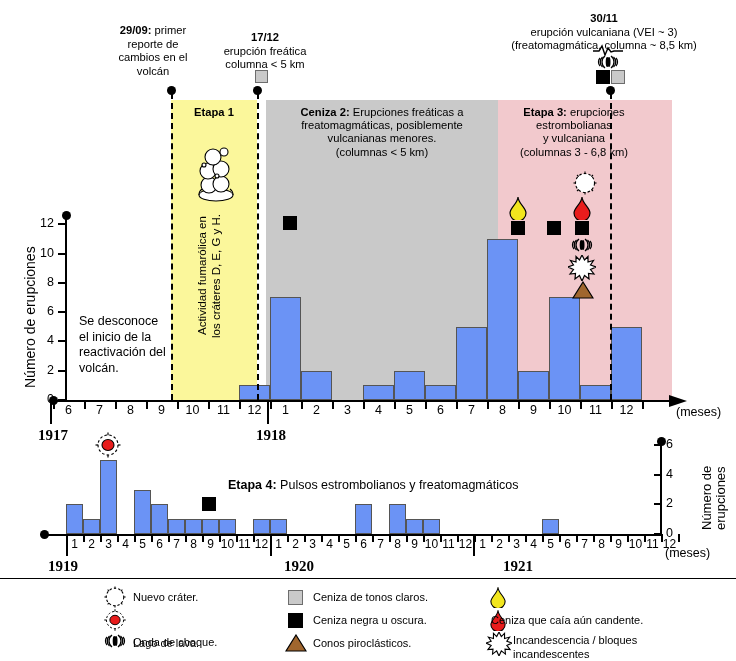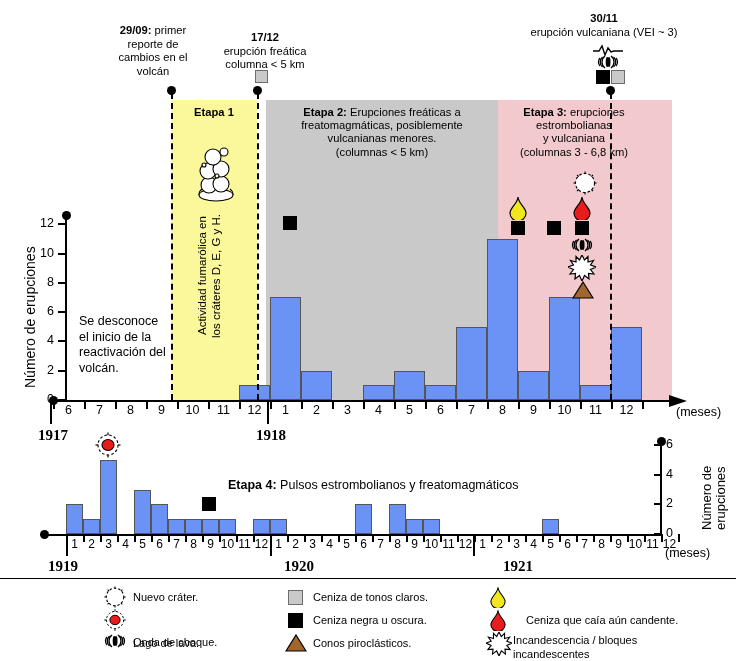--- a/index.html
+++ b/index.html
@@ -76,20 +76,21 @@
 
 <div class="anno abs" style="left:203px;top:31px;width:124px;">
   <span style="font-weight:bold;">17/12</span><br>
   <span>erupción freática</span><br>
   <span>columna &lt; 5 km</span>
 </div>
 
 <div class="anno abs" style="left:475px;top:12px;width:258px;">
   <span style="font-weight:bold;">30/11</span><br>
   <span>erupción vulcaniana (VEI ~ 3)</span><br>
+  <span>(freatomagmática, columna ~ 8,5 km)</span>
 </div>
 
 <svg class="abs" style="left:592px;top:44px;" width="32" height="12" viewBox="0 0 32 12">
   <path d="M1 7 L7 7 L10 2 L13 11 L16 4 L19 8 L22 7 L31 7" stroke="#000" stroke-width="1.4" fill="none"></path>
 </svg>
 <svg class="abs" style="left:595px;top:55px;" width="26" height="14" viewBox="0 0 26 14">
   <g stroke="#000" fill="none" stroke-width="1.3">
     <path d="M10 1 C6 4,6 10,10 13"></path>
       <path d="M7.5 2 C4.5 4.5,4.5 9.5,7.5 12"></path>
     <path d="M5 3 C3 5,3 9,5 11"></path>
@@ -108,21 +109,21 @@
 
 <div class="band band-yellow abs" style="left:171px;top:100px;width:86px;height:300px;"></div>
 <div class="band band-gray abs" style="left:266px;top:100px;width:232px;height:300px;"></div>
 <div class="band band-pink abs" style="left:498px;top:100px;width:174px;height:300px;"></div>
 
 <div class="stage-title abs" style="left:171px;top:106px;width:86px;">
   <b>Etapa 1</b>
 </div>
 
 <div class="stage-title abs" style="left:266px;top:106px;width:232px;">
-  <b>Etapa 2:</b><span> Erupciones freáticas a</span><br>
+  <b>Ceniza 2:</b><span> Erupciones freáticas a</span><br>
   <span>freatomagmáticas, posiblemente</span><br>
   <span>vulcanianas menores.</span><br>
   <span>(columnas &lt; 5 km)</span>
 </div>
 
 <div class="stage-title abs" style="left:494px;top:106px;width:160px;">
   <b>Etapa 3:</b><span> erupciones</span><br>
   <span>estrombolianas</span><br>
   <span>y vulcaniana</span><br>
   <span>(columnas 3 - 6,8 km)</span>
@@ -491,20 +492,20 @@
   </svg>
   <div class="leg-item" style="left:313px;top:57px;">Conos piroclásticos.</div>
 
   <svg class="leg-ico" style="left:490px;top:7px;" width="16" height="22" viewBox="0 0 18 24">
     <path d="M9 1 C9 7,1 12,1 17 a8 8 0 0 0 16 0 C17 12,9 7,9 1 Z" fill="#f2e61e" stroke="#000" stroke-width="1.2"></path>
   </svg>
 
   <svg class="leg-ico" style="left:490px;top:30px;" width="16" height="22" viewBox="0 0 18 24">
     <path d="M9 1 C9 7,1 12,1 17 a8 8 0 0 0 16 0 C17 12,9 7,9 1 Z" fill="#e81c1c" stroke="#000" stroke-width="1.2"></path>
   </svg>
-  <div class="leg-item" style="left:526px;top:34px;">Ceniza que caía aún candente.</div>
+  <div class="leg-item" style="left:491px;top:34px;">Ceniza que caía aún candente.</div>
 
   <svg class="leg-ico" style="left:486px;top:53px;" width="26" height="24" viewBox="0 0 28 26">
     <path d="M14 0 L16.5 5 L20 1.5 L20 7 L25.5 5.5 L22.5 10 L28 12 L22.5 14.5 L26 19 L20.5 18.5 L21 24 L16.5 20.5 L14 26 L11.5 20.5 L7 24 L7.5 18.5 L2 19 L5.5 14.5 L0 12 L5.5 10 L2.5 5.5 L8 7 L8 1.5 L11.5 5 Z" fill="#fff" stroke="#000" stroke-width="1.2"></path>
   </svg>
   <div class="leg-item" style="left:513px;top:54px;">Incandescencia / bloques</div>
   <div class="leg-item" style="left:513px;top:68px;">incandescentes</div>
 </div>
 
 </body></html>

